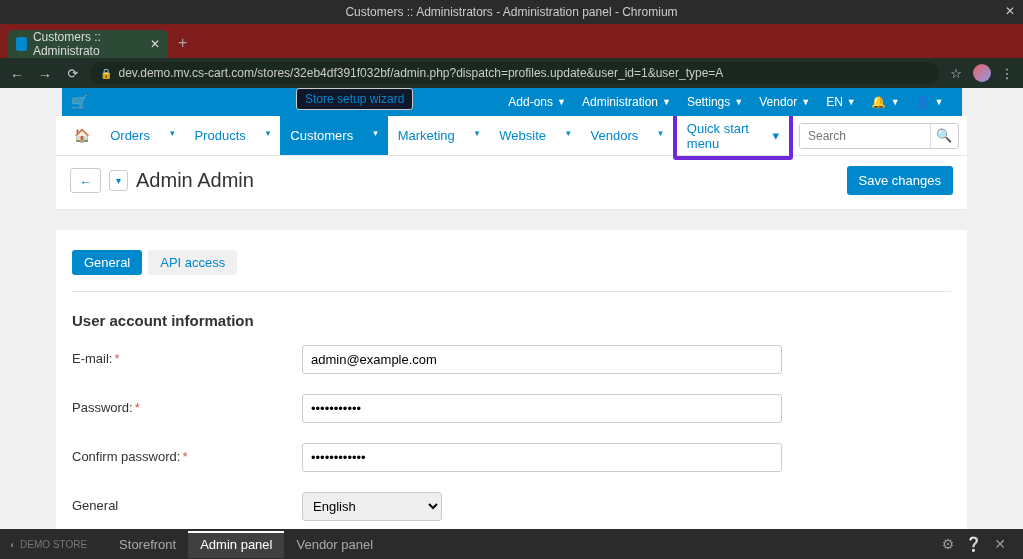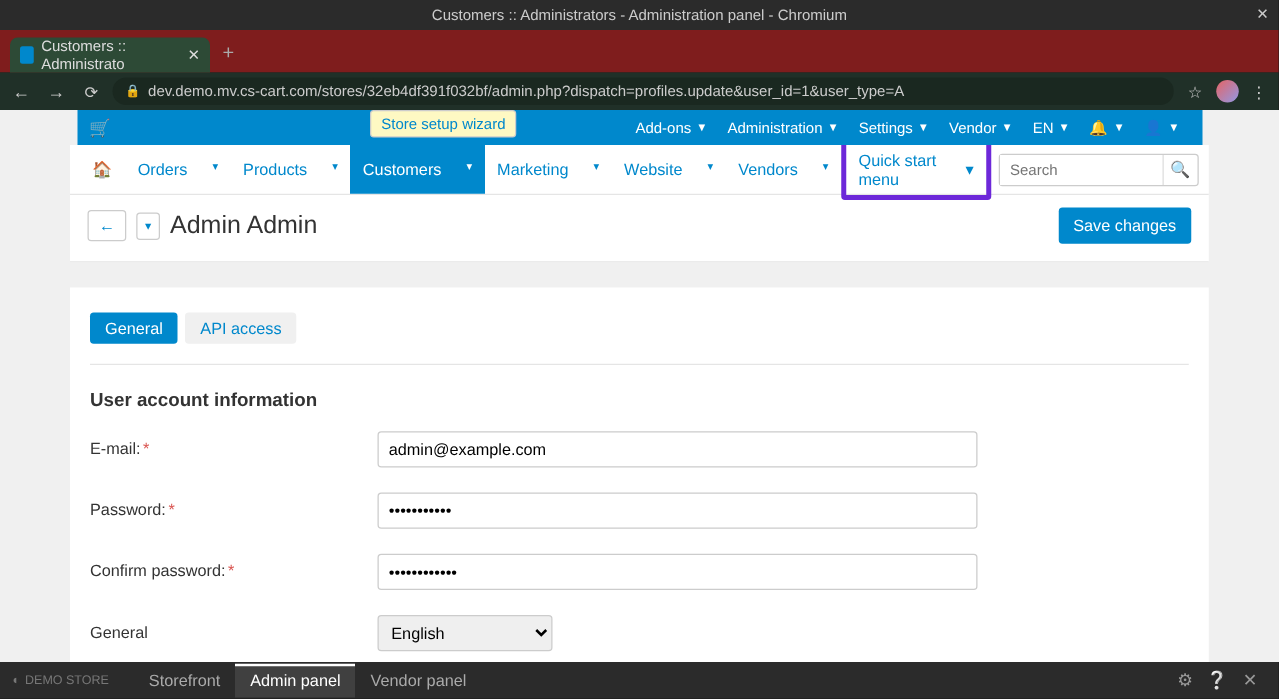--- a/index.html
+++ b/index.html
@@ -27,21 +27,21 @@
 .viewport::-webkit-scrollbar { width: 12px; }
 .viewport::-webkit-scrollbar-thumb { background: #c0c0c0; }
 
 
 .bluebar { background: #0088cc; color: #fff; height: 28px; display: flex; align-items: center; padding: 0 10px; font-size: 12px; position: relative; margin: 0 auto; max-width: 900px;}
 .wrap { margin: 0 56px; position: relative; }
 .bluebar .cart-icon { font-size: 14px; margin-right: 16px; }
 .bluebar .spacer { flex:1; }
 .bluebar .menu-item { padding: 0 8px; display: flex; align-items: center; gap: 4px; cursor: pointer; }
 .bluebar .caret { font-size: 9px; }
-.setup-wizard { position: absolute; top: 0; left: 240px; background: #fef9c3; color: #0088cc; border: 1px solid #ccc; border-radius: 3px; padding: 3px 8px; font-size: 12px; z-index: 5; }
+.setup-wizard { position: absolute; top: 0; left: 240px; background: #0f172a; color: #0088cc; border: 1px solid #ccc; border-radius: 3px; padding: 3px 8px; font-size: 12px; z-index: 5; }
 
 
 .navrow { background: #fff; height: 40px; display: flex; align-items: center; padding: 0 8px; font-size: 13px; border-bottom: 1px solid #e5e5e5; }
 .navrow .home { color: #0088cc; padding: 0 10px; }
 .navrow .nitem { color: #0088cc; padding: 12px 10px; cursor: pointer; display: flex; align-items: flex-start; gap: 20px; }
 .navrow .nitem.active { background: #0088cc; color: #fff; }
 .navrow .nitem .caret { font-size: 9px; }
 .navrow .spacer { flex:1; }
 .navrow .quickstart { border: 4px solid #6d28d9; border-radius: 3px; padding: 5px 10px; color: #0088cc; cursor: pointer; display:flex; align-items:center; gap:4px; margin-right: 6px;}
 .navrow .searchwrap { display: flex; border: 1px solid #ccc; border-radius: 3px; }

